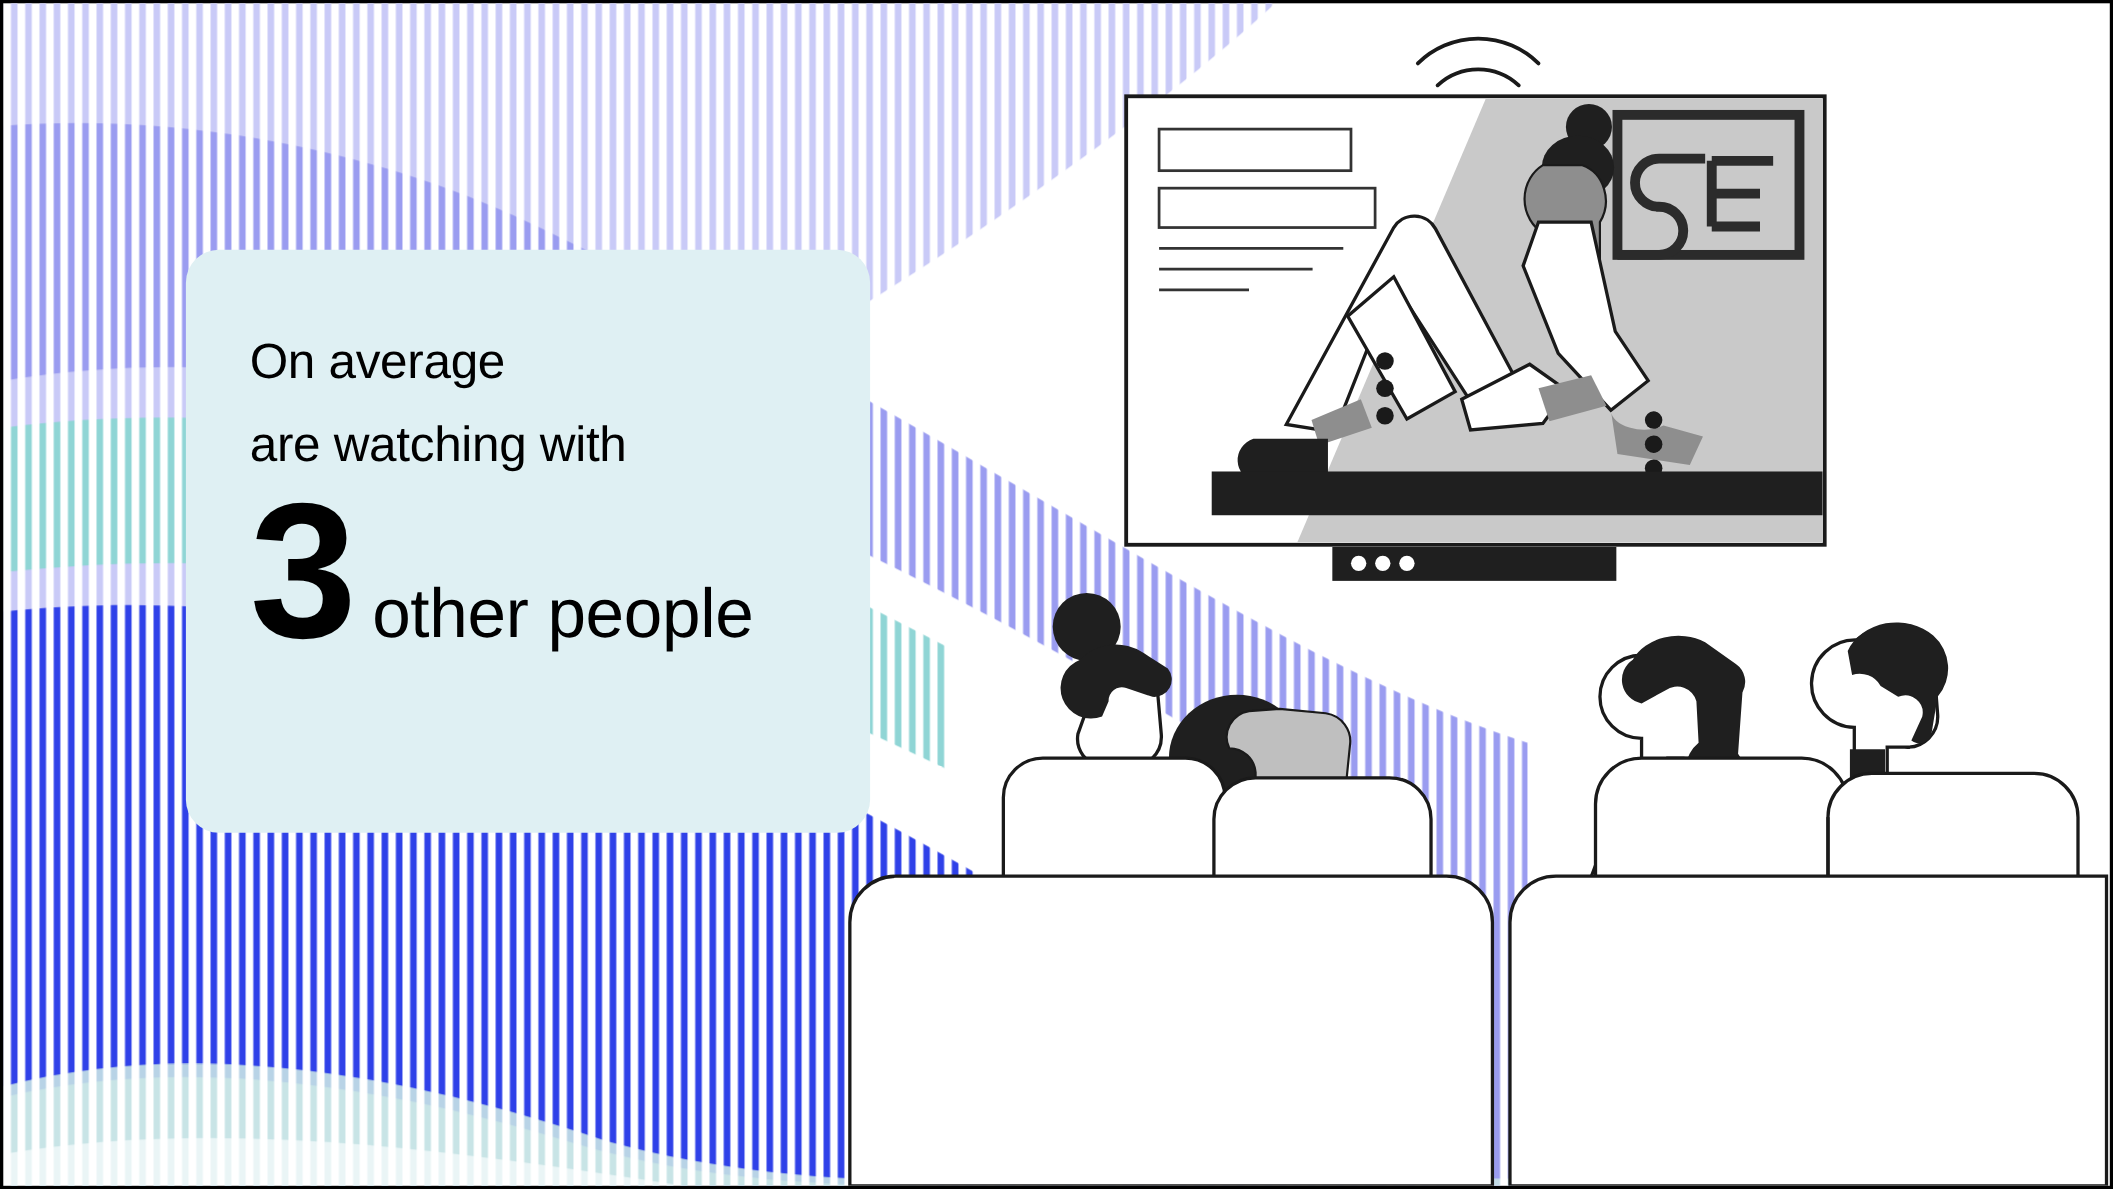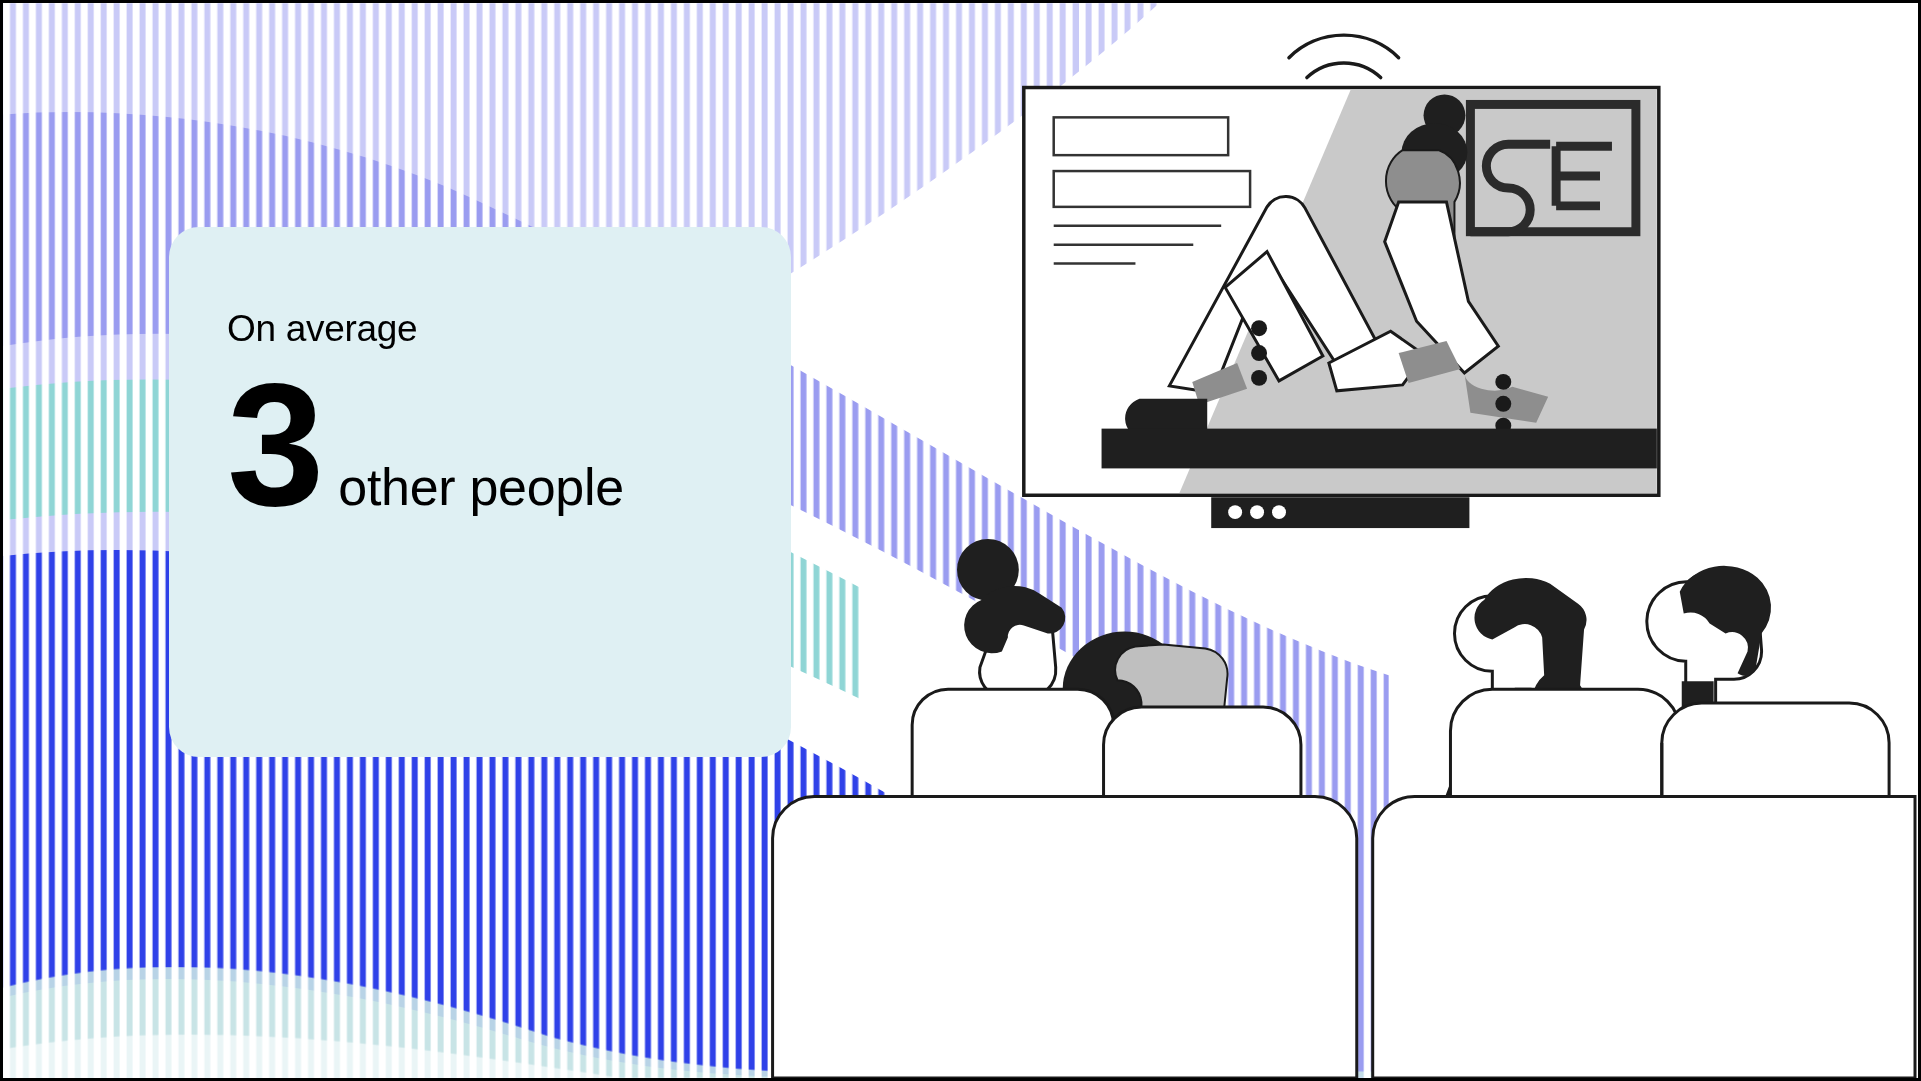--- a/index.html
+++ b/index.html
@@ -35,41 +35,41 @@
     top: 224px;
     width: 622px;
     height: 530px;
     background: #dff0f3;
     border-radius: 30px;
     z-index: 3;
     box-sizing: border-box;
     padding: 64px 0 0 58px;
   }
   .stat-line {
-    font-size: 37px;
+    font-size: 45px;
     line-height: 75px;
     color: #000000;
     letter-spacing: -0.3px;
     white-space: nowrap;
     font-weight: 400;
   }
   .stat-bignum-row {
     display: flex;
     align-items: baseline;
     margin-top: 4px;
   }
   .stat-bignum {
     font-size: 175px;
     line-height: 150px;
     font-weight: 700;
     color: #000000;
     letter-spacing: -4px;
   }
   .stat-suffix {
-    font-size: 52px;
+    font-size: 63px;
     line-height: 60px;
     color: #000000;
     margin-left: 18px;
     letter-spacing: -0.3px;
     white-space: nowrap;
     text-align: right;
   }
 </style>
 </head>
 <body>
@@ -113,20 +113,21 @@
       <path d="M0,1000 C160,962 340,986 520,1042 C640,1078 760,1081 860,1081
                L0,1081 Z" fill="#c8e3e6"></path>
       <path d="M0,990 C170,946 360,976 550,1040 C700,1081 860,1081 1000,1070
                L1921,1081 L0,1081 Z" fill="#c8e3e6" opacity="0.9"></path>
       <path d="M0,1052 C200,1018 420,1050 620,1081 L0,1081 Z" fill="#eaf5f6"></path>
     </g>
   </svg>
 
   <div class="stat-card">
     <div class="stat-line">On average</div>
+    <div class="stat-line">are watching with</div>
     <div class="stat-bignum-row">
       <span class="stat-bignum">3</span>
       <span class="stat-suffix">other people</span>
     </div>
   </div>
 
   <svg id="illustration-layer" viewBox="0 0 1921 1081" preserveAspectRatio="none">
 
     <g fill="none" stroke="#1a1a1a" stroke-width="3.5" stroke-linecap="round">
       <path d="M1290,55 A78,78 0 0 1 1400,55"></path>

